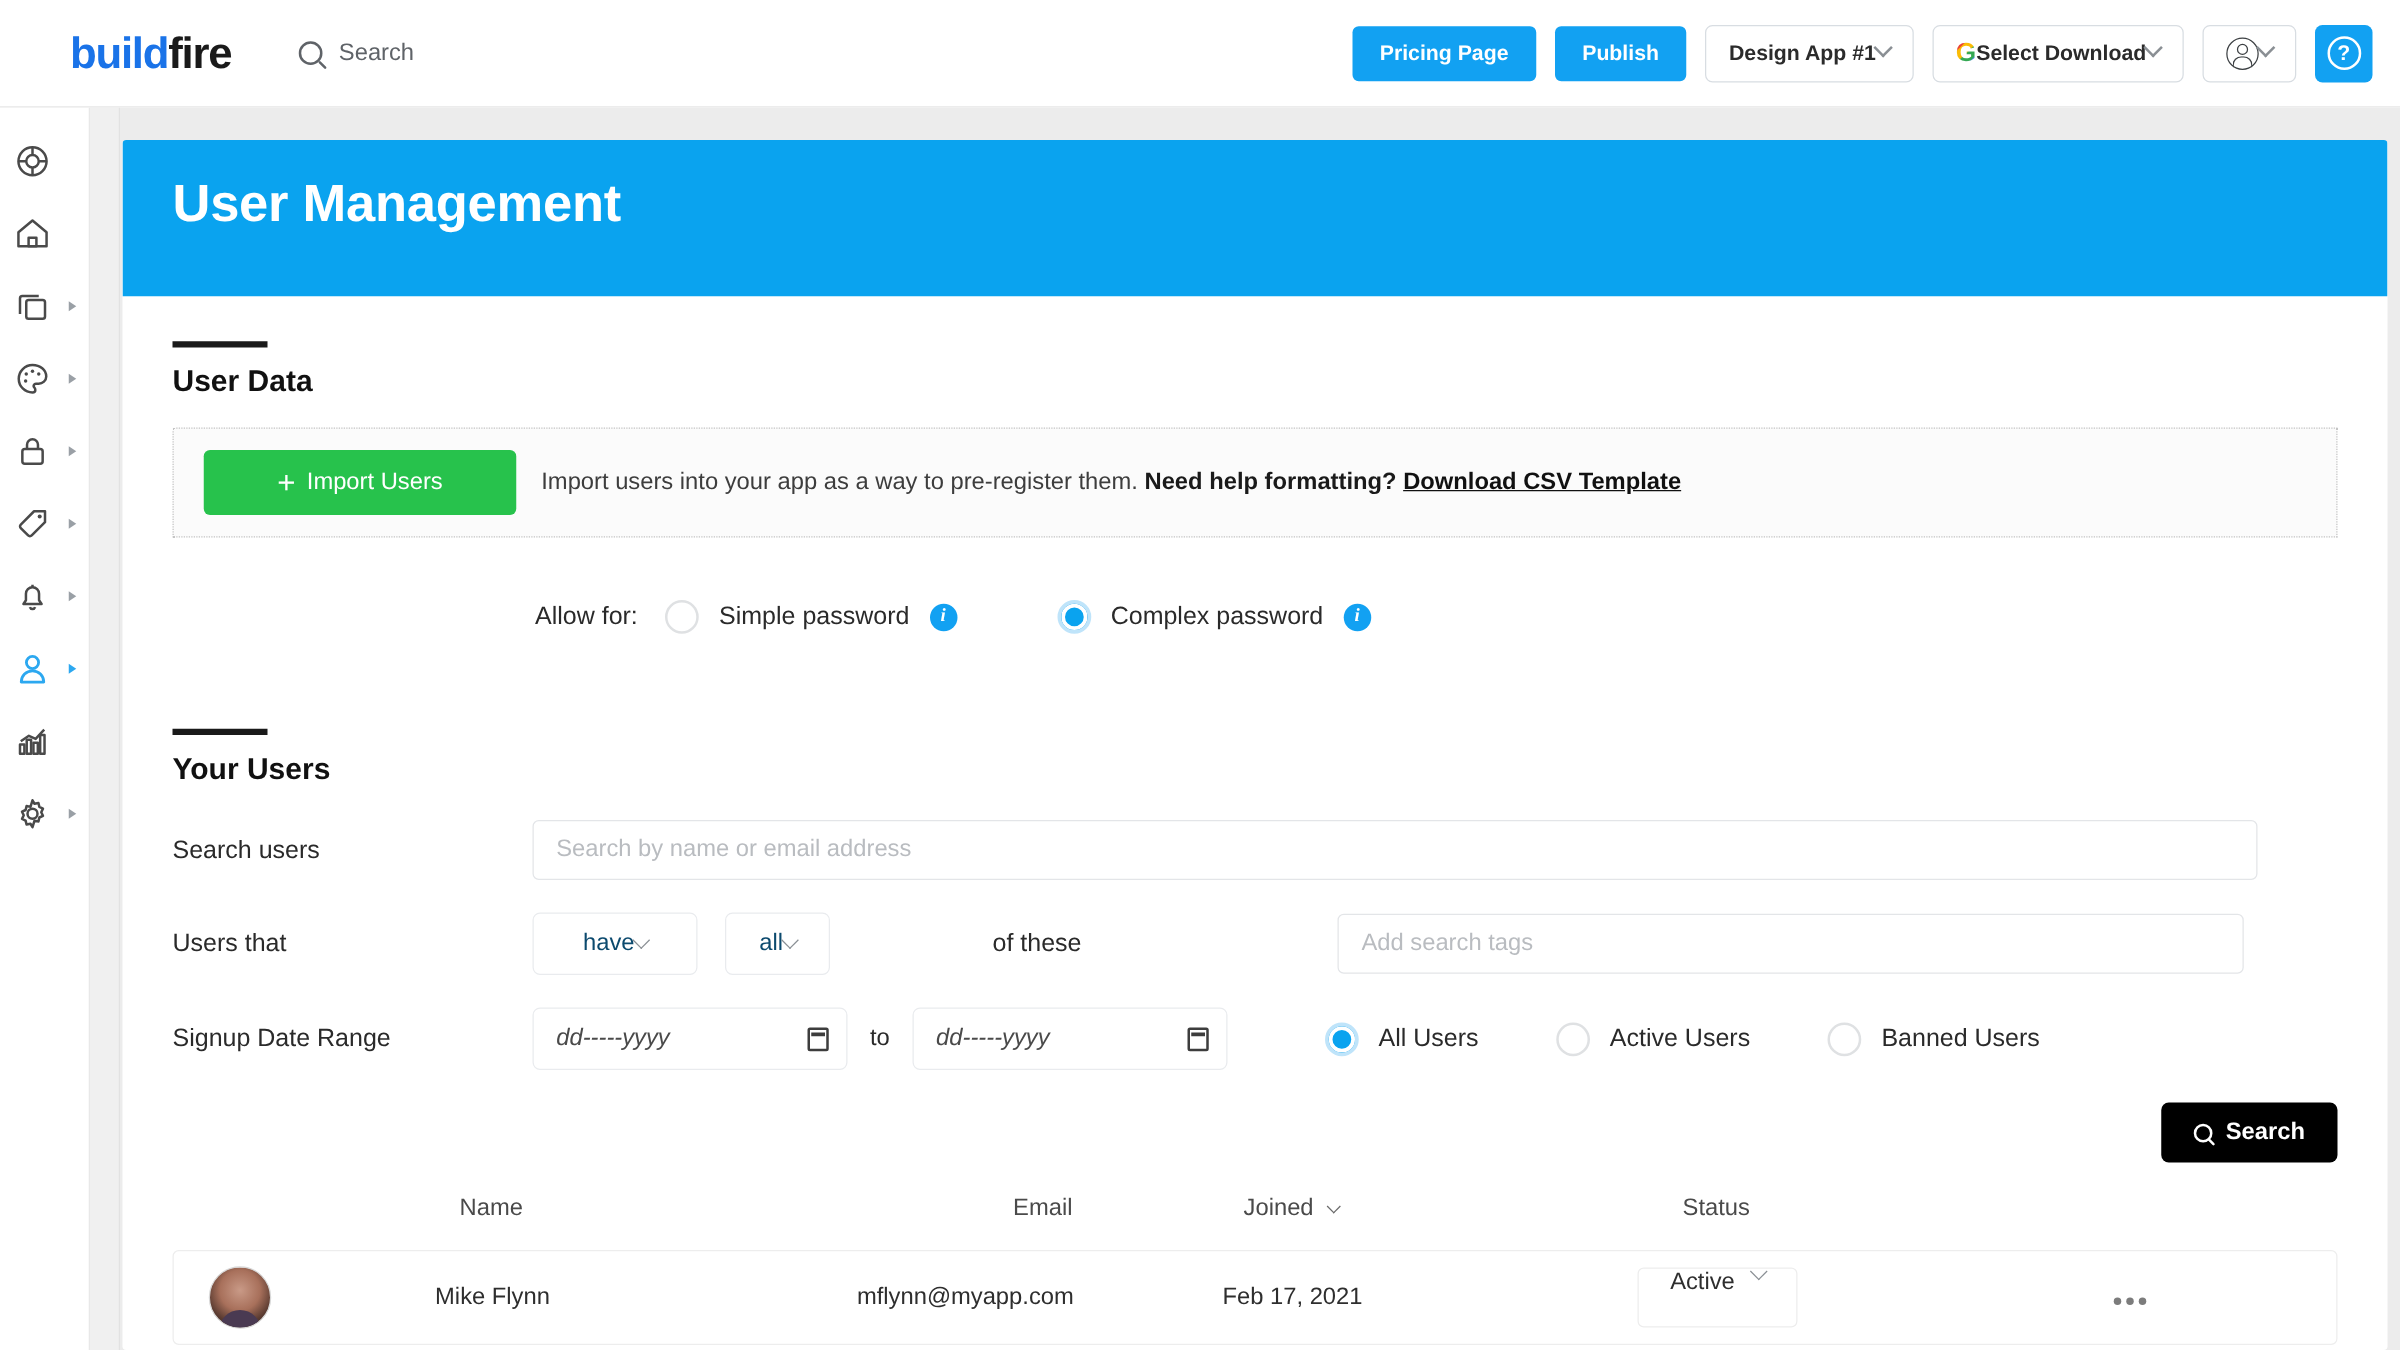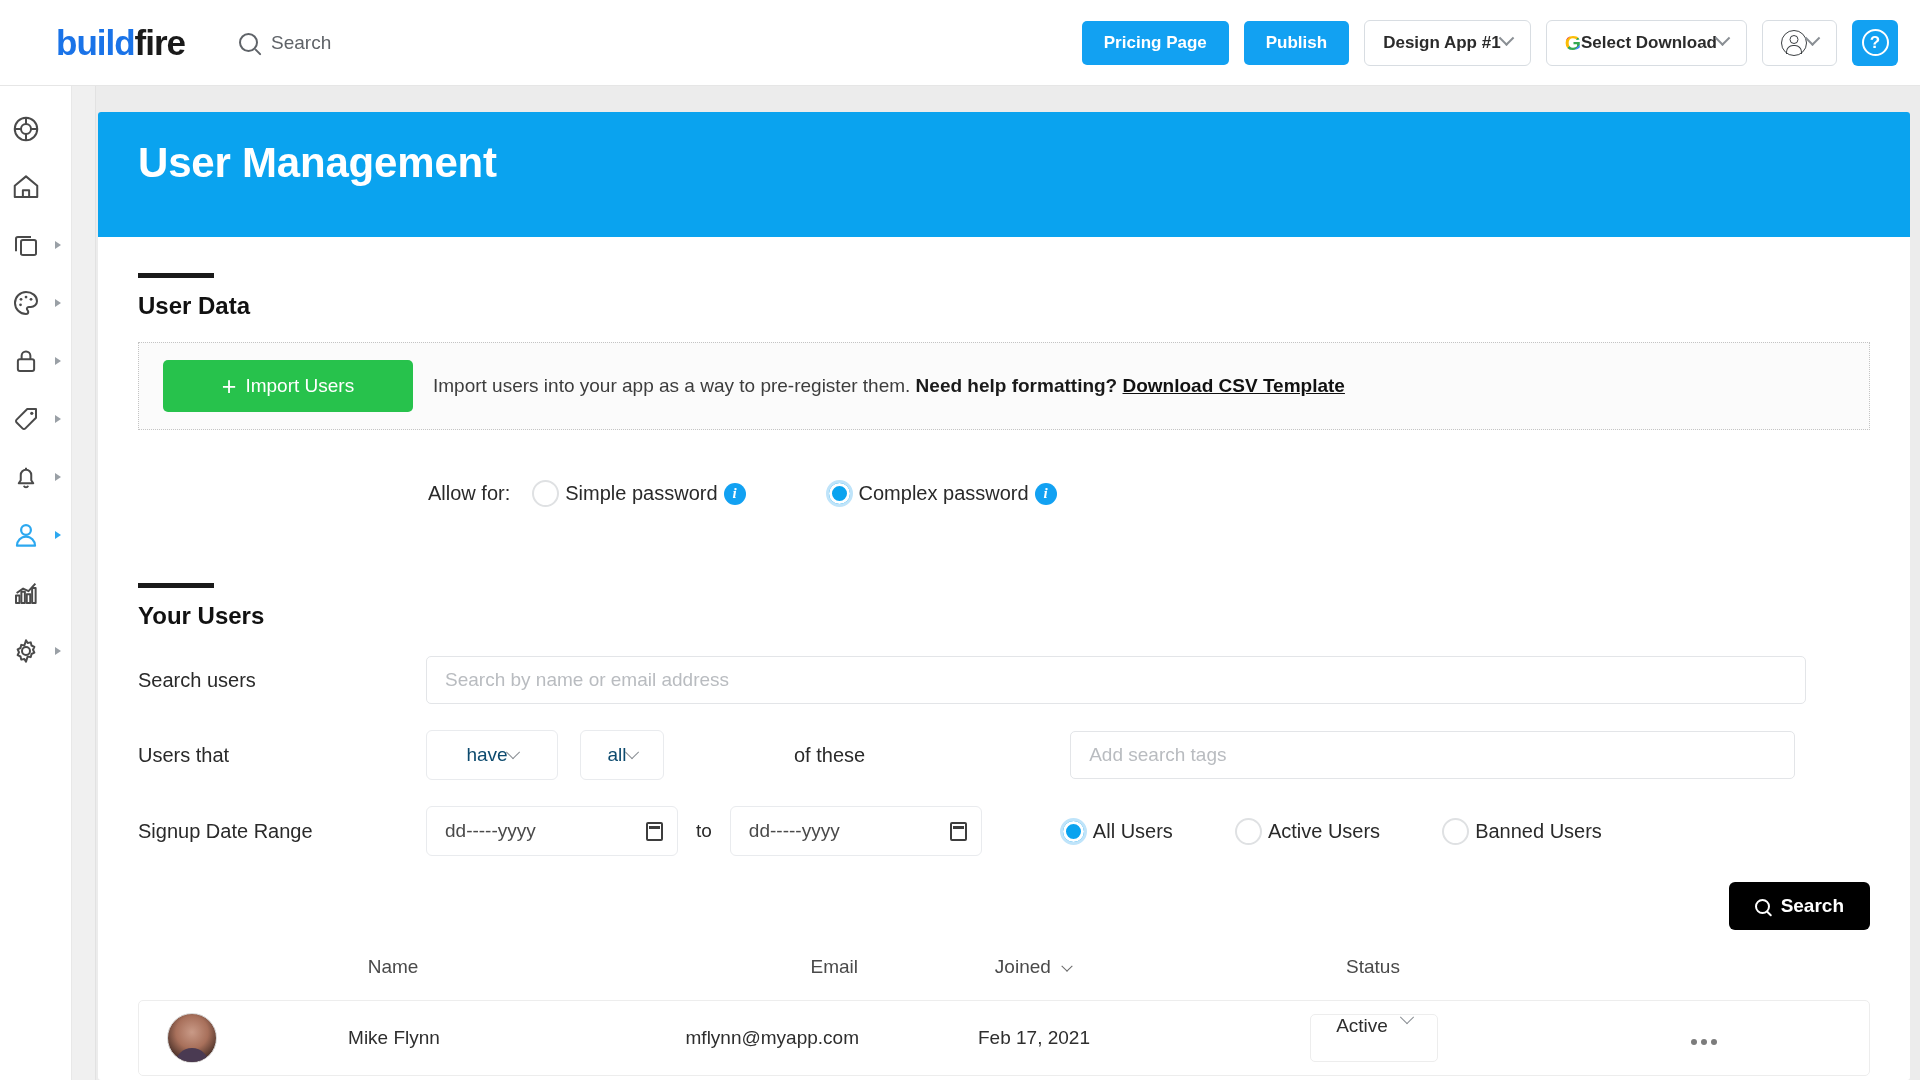--- a/index.html
+++ b/index.html
@@ -294,21 +294,21 @@
   
   .allow-row {
     display: flex;
     align-items: center;
     margin-top: 50px;
     padding-left: 290px;
     gap: 22px;
   }
   .allow-label { font-size: 20px; color: #2a2a2a; }
   .radio-opt {
-    display: flex; align-items: center; gap: 6px;
+    display: flex; align-items: center; gap: 16px;
     cursor: pointer;
   }
   .radio {
     width: 27px; height: 27px;
     border-radius: 50%;
     border: 2px solid #dfe1e3;
     background: #fff;
     flex: 0 0 27px;
   }
   .radio.on {
@@ -389,20 +389,21 @@
     height: 50px;
     border: 1px solid #e9ebee;
     border-radius: 6px;
     background: #fff;
     display: flex;
     align-items: center;
     padding: 0 14px 0 18px;
     font-size: 19px;
     color: #4a4a4a;
     cursor: text;
+    font-style: italic;
   }
   .date-inp .cal {
     margin-left: auto;
     width: 17px; height: 19px;
     border: 2px solid #3d3d3d;
     border-radius: 2px;
     position: relative;
   }
   .date-inp .cal::before {
     content:""; position:absolute; top:2px; left:1px; right:1px;

